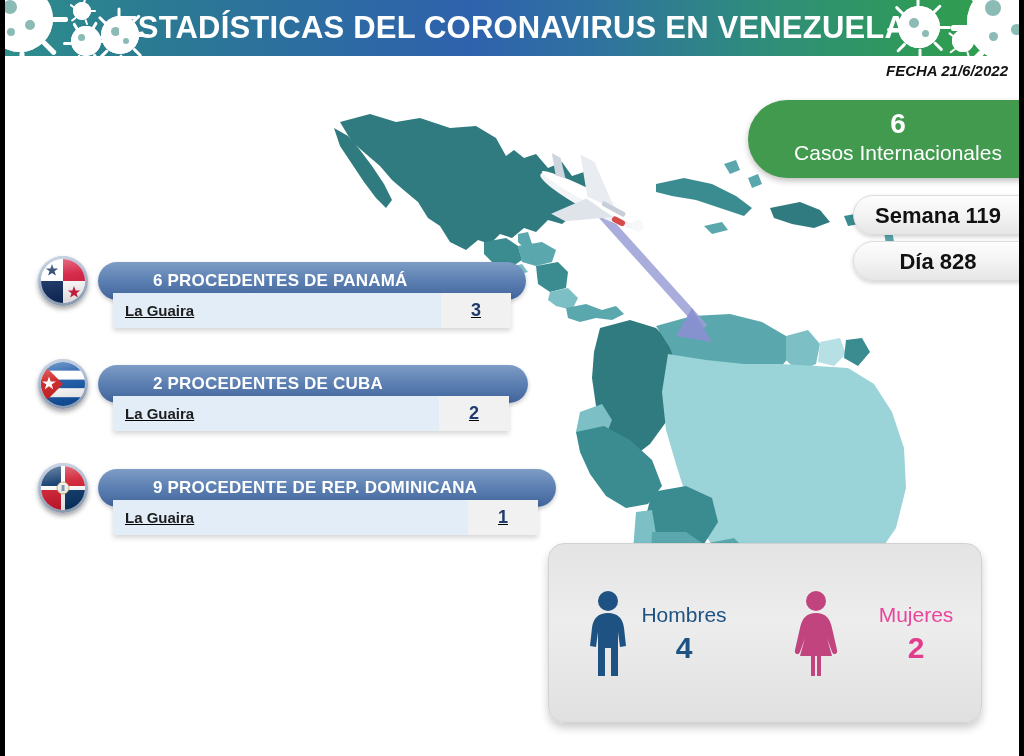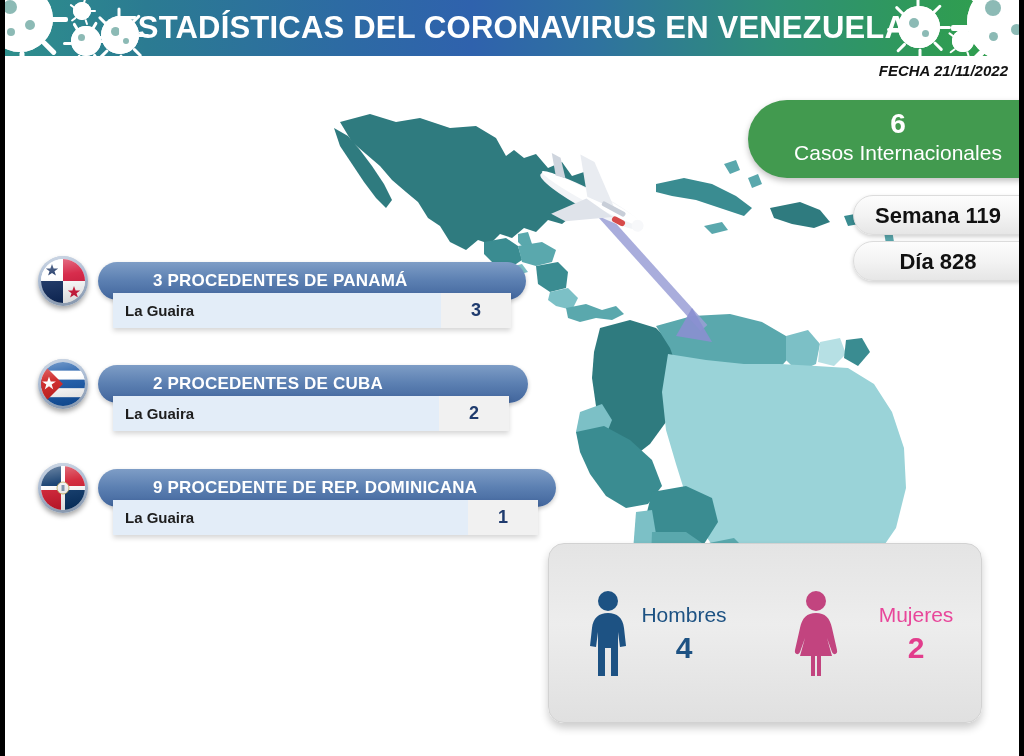--- a/index.html
+++ b/index.html
@@ -194,20 +194,21 @@
   }
   .country .row {
     position: absolute;
     left: 75px;
     top: 31px;
     height: 35px;
     background: #f1f1f1;
     box-shadow: 0 3px 5px rgba(0,0,0,0.16);
     display: flex;
     align-items: center;
+    text-decoration: underline;
   }
   .country .row .name {
     flex: 1;
     background: #e3edf8;
     height: 100%;
     display: flex;
     align-items: center;
     padding-left: 12px;
     box-sizing: border-box;
     color: #1d1d1d;
@@ -362,21 +363,21 @@
       <div class="spk" style="width:20px;height:6px;transform:rotate(225deg) translate(34px,-3px);"></div>
 
       <div class="dot" style="left:18px;top:16px;width:16px;height:16px;"></div>
       <div class="dot" style="left:44px;top:40px;width:11px;height:11px;"></div>
       <div class="dot" style="left:22px;top:48px;width:9px;height:9px;"></div>
     </div>
 
     <div class="title">ESTADÍSTICAS DEL CORONAVIRUS EN VENEZUELA</div>
   </div>
 
-  <div id="fecha">FECHA 21/11/2022</div>
+  <div id="fecha">FECHA 21/6/2022</div>
 
   <div id="map">
     <svg viewBox="0 0 640 560" xmlns="http://www.w3.org/2000/svg">
 
       <path fill="#2f7b7f" d="M40,30 L70,22 L96,30 L120,26 L150,36 L176,34 L196,46 L206,64 L214,58 L224,66 L236,62
            L248,76 L262,70 L272,84 L284,80 L292,96 L300,92 L306,106 L300,120 L286,126 L274,122
            L262,132 L248,128 L236,140 L224,136 L212,146 L200,142 L190,152 L178,148 L166,158
            L150,150 L140,134 L128,126 L118,110 L106,100 L92,88 L80,74 L66,62 L52,50 Z"></path>
 
       <path fill="#2f7b7f" d="M34,36 L48,44 L60,58 L72,74 L84,92 L92,108 L86,116 L76,106 L64,90 L52,72 L40,54 Z"></path>
@@ -456,21 +457,21 @@
 
   <div id="intl-card">
     <div class="num">6</div>
     <div class="lbl">Casos Internacionales</div>
   </div>
 
   <div class="pill" id="pill-semana">Semana 119</div>
   <div class="pill" id="pill-dia">Día 828</div>
 
   <div class="country" style="left:38px; top:262px;">
-    <div class="bar" style="width:428px;">3 PROCEDENTES DE PANAMÁ</div>
+    <div class="bar" style="width:428px;">6 PROCEDENTES DE PANAMÁ</div>
     <div class="flag">
       <div class="inner">
         <svg viewBox="0 0 44 44" xmlns="http://www.w3.org/2000/svg">
           <rect x="0" y="0" width="22" height="22" fill="#ffffff"></rect>
           <rect x="22" y="0" width="22" height="22" fill="#d21034"></rect>
           <rect x="0" y="22" width="22" height="22" fill="#072357"></rect>
           <rect x="22" y="22" width="22" height="22" fill="#ffffff"></rect>
           <path d="M11,5 L12.6,9.4 L17.2,9.4 L13.5,12.2 L14.9,16.6 L11,13.9 L7.1,16.6 L8.5,12.2 L4.8,9.4 L9.4,9.4 Z" fill="#072357"></path>
           <path d="M33,27 L34.6,31.4 L39.2,31.4 L35.5,34.2 L36.9,38.6 L33,35.9 L29.1,38.6 L30.5,34.2 L26.8,31.4 L31.4,31.4 Z" fill="#d21034"></path>
         </svg>

